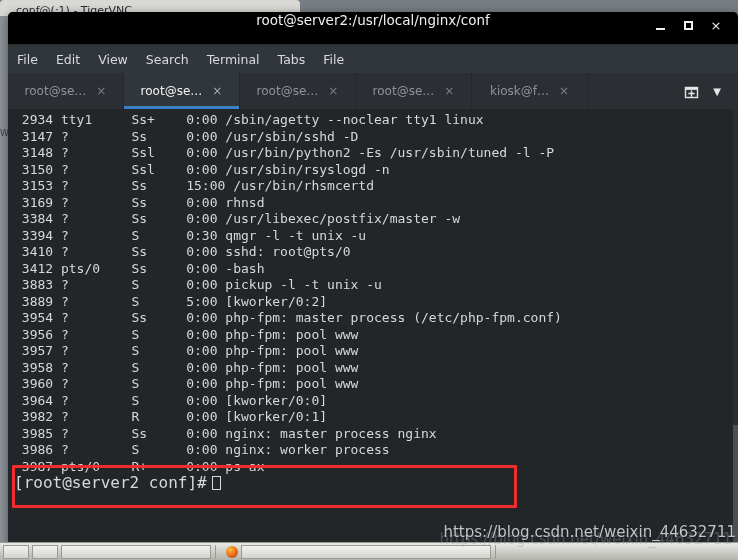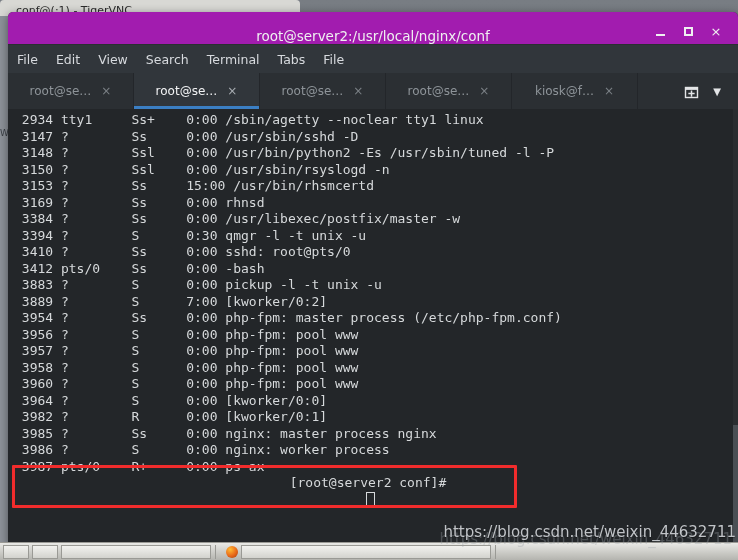--- a/index.html
+++ b/index.html
@@ -94,23 +94,23 @@
     background: #31363b;
     border-radius: 5px 5px 0 0;
     box-shadow: 0 2px 10px rgba(0,0,0,0.45);
     overflow: hidden;
     display: flex;
     flex-direction: column;
   }
 
   .titlebar {
     height: 32px;
-    background: #a21caf;
-    display: flex;
-    align-items: flex-end;
+    background: #000000;
+    display: flex;
+    align-items: flex-start;
     position: relative;
     flex: 0 0 auto;
     border-bottom: 1px solid #2b2f33;
   }
   .title-text {
     position: absolute;
     left: 0; right: 0;
     text-align: center;
     font-size: 13.5px;
     color: #eff0f1;
@@ -164,21 +164,21 @@
   }
 
   .tabbar {
     height: 36px;
     background: #2b2f33;
     display: flex;
     align-items: stretch;
     flex: 0 0 auto;
   }
   .tab {
-    width: 126px;
+    width: 116px;
     display: flex;
     align-items: center;
     justify-content: center;
     position: relative;
     background: #2b2f33;
     color: #8e9499;
     font-size: 12px;
     font-family: "DejaVu Sans", sans-serif;
     border-right: 1px solid #23262a;
     cursor: default;
@@ -236,27 +236,26 @@
   .term-line {
     font-family: "DejaVu Sans Mono", monospace;
     font-size: 13px;
     line-height: 16.5px;
     color: #d6d9db;
     white-space: pre;
     letter-spacing: 0px;
   }
   .prompt-line {
     font-family: "DejaVu Sans Mono", monospace;
-    font-size: 13px;
+    font-size: 16px;
     line-height: 16.5px;
     color: #d6d9db;
     white-space: pre;
     display: flex;
     align-items: center;
-    flex-direction: column;
   }
   .cursor-block {
     display: inline-block;
     width: 9px; height: 14px;
     border: 1.5px solid #d6d9db;
     box-sizing: border-box;
     margin-left: 5px;
   }
 
   
@@ -392,21 +391,21 @@
       <div class="term-line"> 3147 ?        Ss     0:00 /usr/sbin/sshd -D</div>
       <div class="term-line"> 3148 ?        Ssl    0:00 /usr/bin/python2 -Es /usr/sbin/tuned -l -P</div>
       <div class="term-line"> 3150 ?        Ssl    0:00 /usr/sbin/rsyslogd -n</div>
       <div class="term-line"> 3153 ?        Ss     15:00 /usr/bin/rhsmcertd</div>
       <div class="term-line"> 3169 ?        Ss     0:00 rhnsd</div>
       <div class="term-line"> 3384 ?        Ss     0:00 /usr/libexec/postfix/master -w</div>
       <div class="term-line"> 3394 ?        S      0:30 qmgr -l -t unix -u</div>
       <div class="term-line"> 3410 ?        Ss     0:00 sshd: root@pts/0</div>
       <div class="term-line"> 3412 pts/0    Ss     0:00 -bash</div>
       <div class="term-line"> 3883 ?        S      0:00 pickup -l -t unix -u</div>
-      <div class="term-line"> 3889 ?        S      7:00 [kworker/0:2]</div>
+      <div class="term-line"> 3889 ?        S      5:00 [kworker/0:2]</div>
       <div class="term-line"> 3954 ?        Ss     0:00 php-fpm: master process (/etc/php-fpm.conf)</div>
       <div class="term-line"> 3956 ?        S      0:00 php-fpm: pool www</div>
       <div class="term-line"> 3957 ?        S      0:00 php-fpm: pool www</div>
       <div class="term-line"> 3958 ?        S      0:00 php-fpm: pool www</div>
       <div class="term-line"> 3960 ?        S      0:00 php-fpm: pool www</div>
       <div class="term-line"> 3964 ?        S      0:00 [kworker/0:0]</div>
       <div class="term-line"> 3982 ?        R      0:00 [kworker/0:1]</div>
       <div class="term-line"> 3985 ?        Ss     0:00 nginx: master process nginx</div>
       <div class="term-line"> 3986 ?        S      0:00 nginx: worker process</div>
       <div class="term-line"> 3987 pts/0    R+     0:00 ps ax</div>

